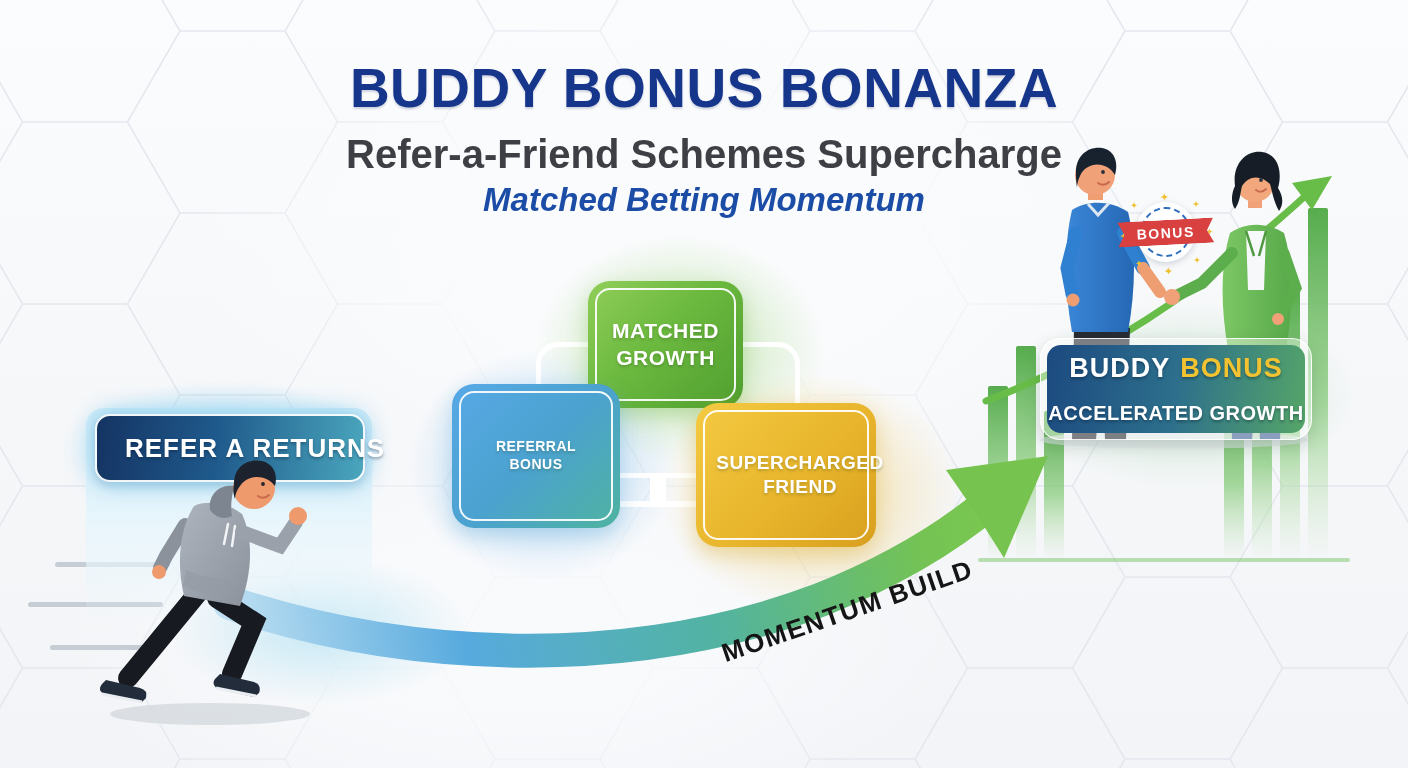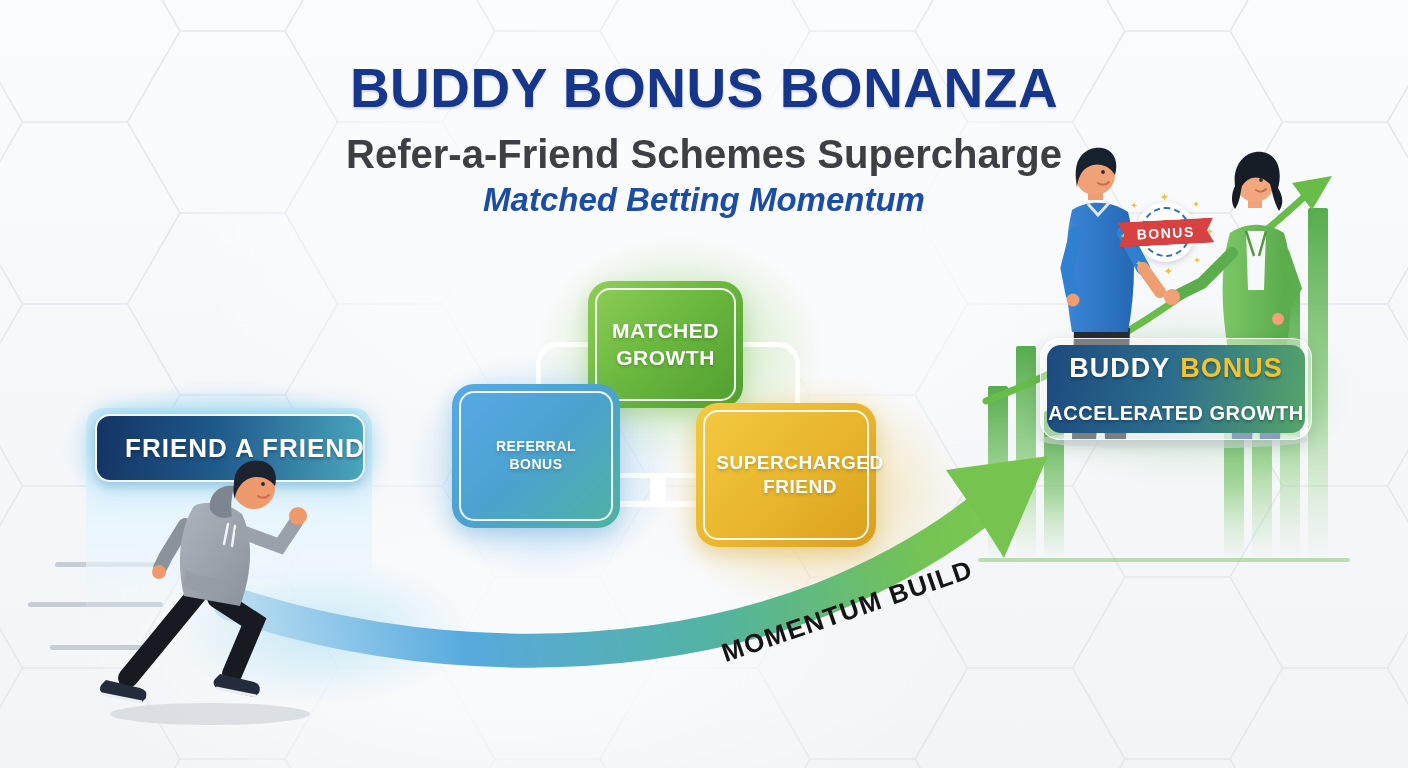--- a/index.html
+++ b/index.html
@@ -133,21 +133,21 @@
     <svg width="44" height="38" viewBox="0 0 44 38">
       <circle cx="12" cy="11" r="6.2" fill="#7cc3ea"></circle>
       <path d="M2 31 C2 20 22 20 22 31 Z" fill="#7cc3ea"></path>
       <circle cx="29" cy="8" r="5" fill="#a9d9f2"></circle>
       <path d="M20 25 C20 17 38 17 38 25 Z" fill="#a9d9f2"></path>
       <path d="M27 17 L38 23 M38 23 L29 31 M27 17 L29 31" stroke="#c5e6f8" stroke-width="2" fill="none"></path>
       <circle cx="27" cy="17" r="3.4" fill="#8ecae6"></circle>
       <circle cx="38" cy="23" r="3.4" fill="#8ecae6"></circle>
       <circle cx="29" cy="31" r="3.4" fill="#8ecae6"></circle>
     </svg>
-    <span class="refer-label">FRIEND A FRIEND</span>
+    <span class="refer-label">REFER A RETURNS</span>
   </div>
 
   <div class="speed-line" style="left:150px;top:514px;width:110px;"></div>
   <div class="speed-line" style="left:55px;top:562px;width:115px;"></div>
   <div class="speed-line" style="left:28px;top:602px;width:135px;"></div>
   <div class="speed-line" style="left:50px;top:645px;width:105px;"></div>
 
   <svg class="swoosh" width="1408" height="768" viewBox="0 0 1408 768">
     <defs>
       <linearGradient id="swg" gradientUnits="userSpaceOnUse" x1="230" y1="640" x2="1040" y2="490">

